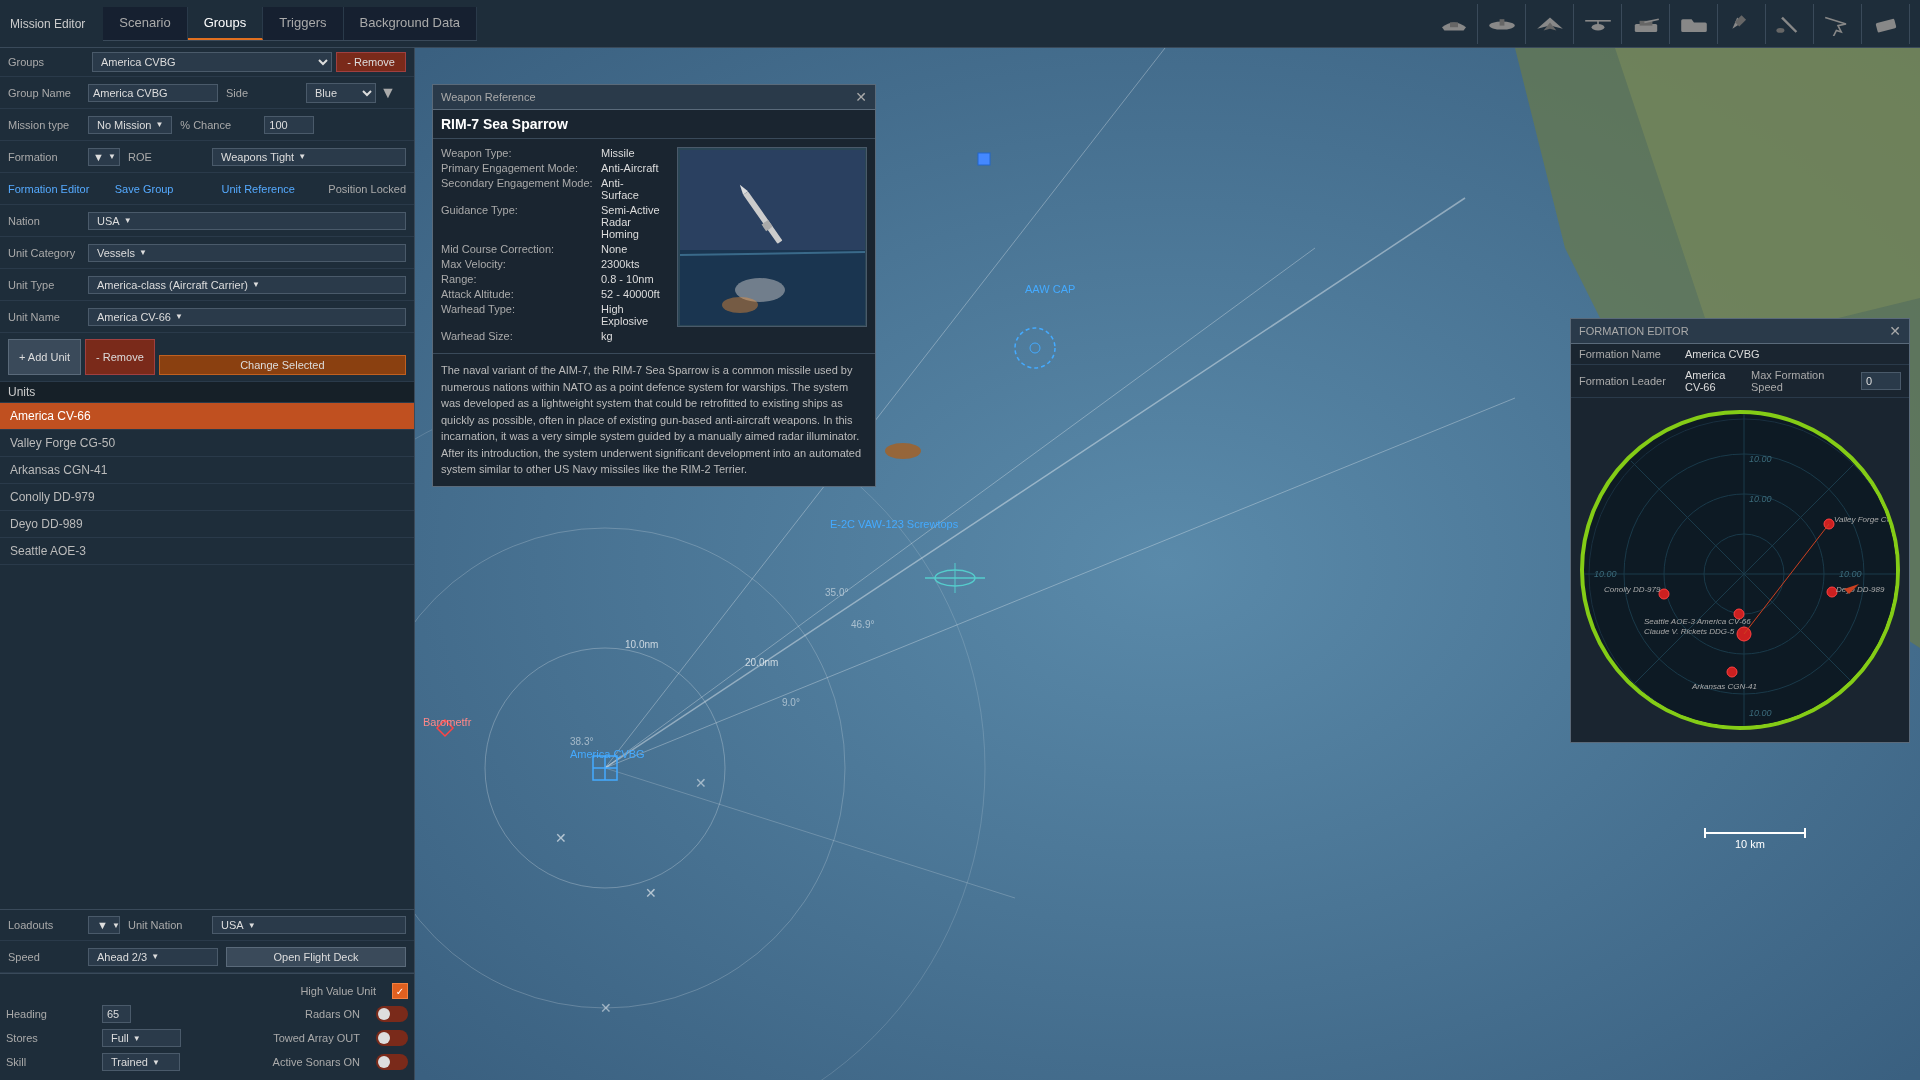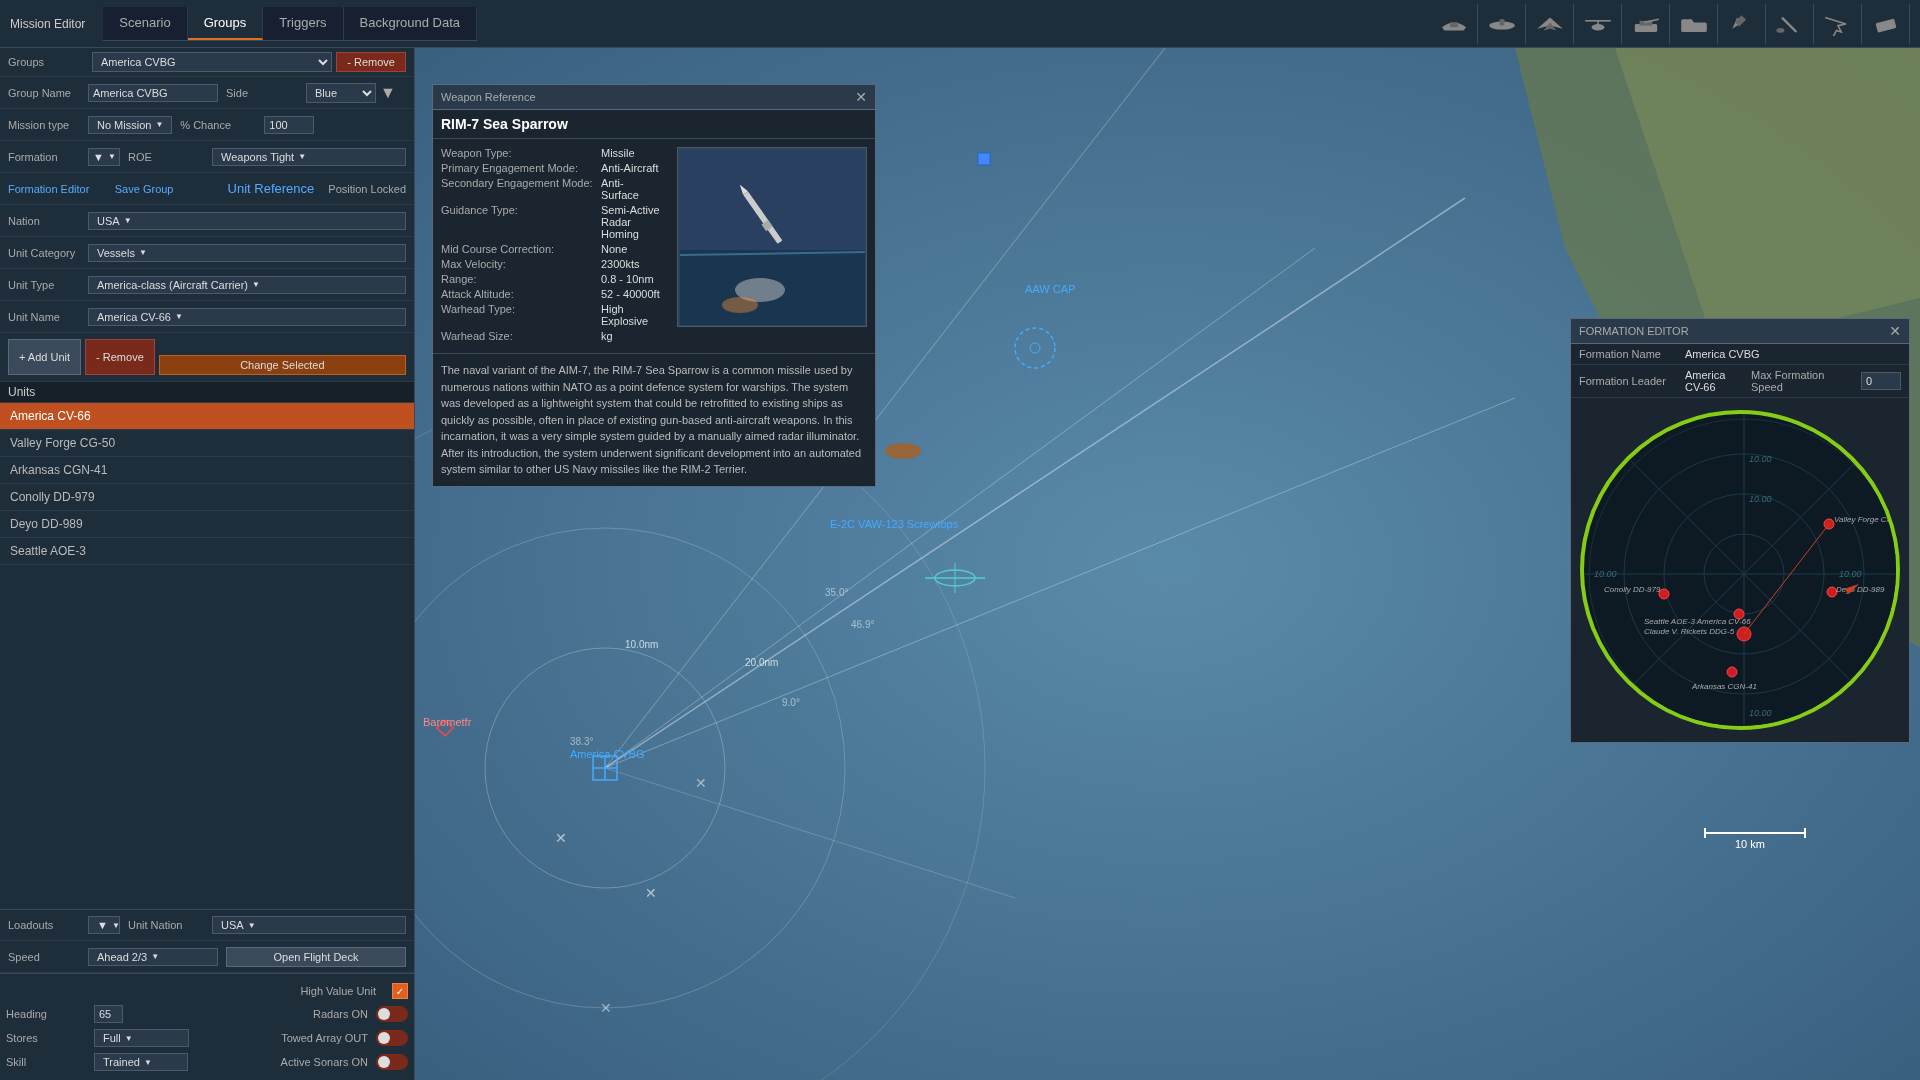--- a/index.html
+++ b/index.html
@@ -30,21 +30,21 @@
     .btn-red { background: #7a2a1a; border-color: #a04040; }
     .btn-orange { background: #8a4010; border-color: #c06020; margin-top: 16px; }
 
     
     #units-list { flex: 1; overflow-y: auto; }
     .unit-item { padding: 6px 10px; border-bottom: 1px solid #2a3a4a; cursor: pointer; color: #bbb; font-size: 12px; }
     .unit-item.selected { background: #c05020; color: #fff; }
 
     
     #bottom-controls { border-top: 1px solid #3a4a5a; padding: 6px; }
-    .control-row { display: flex; align-items: center; padding: 3px 0; gap: 8px; }
+    .control-row { display: flex; align-items: center; padding: 3px 0; gap: 16px; }
     .control-label { color: #aaa; font-size: 11px; min-width: 80px; }
     .toggle { width: 32px; height: 16px; background: #7a2a1a; border-radius: 8px; position: relative; cursor: pointer; }
     .toggle::after { content: ''; position: absolute; width: 12px; height: 12px; background: #ddd; border-radius: 50%; top: 2px; left: 2px; }
     .checkbox { width: 16px; height: 16px; background: #e06020; border: 1px solid #f08040; cursor: pointer; display: flex; align-items: center; justify-content: center; color: #fff; font-size: 10px; }
 
     #bottom-btns { display: flex; gap: 4px; padding: 6px 8px; }
     .bottom-btn { flex: 1; padding: 8px; background: #2a3a4a; border: 1px solid #4a5a6a; color: #ddd; font-size: 12px; cursor: pointer; text-align: center; }
 
     
     #map-area { position: absolute; top: 48px; left: 415px; right: 0; bottom: 0; background: #4a7a9a; overflow: hidden; }
@@ -186,21 +186,21 @@
   <div class="panel-row">
     <span class="panel-label">Formation</span>
     <button class="dropdown-btn" style="width:32px; padding:2px 4px;">▼</button>
     <span class="panel-label" style="margin-left:8px;">ROE</span>
     <button class="dropdown-btn" style="flex:1; margin-left:4px;">Weapons Tight</button>
   </div>
 
   <div class="panel-row" style="gap:8px; flex-wrap:wrap;">
     <span class="panel-value" style="color:#5af; cursor:pointer; font-size:11px;">Formation Editor</span>
     <span class="panel-value" style="color:#5af; cursor:pointer; font-size:11px;">Save Group</span>
-    <span class="panel-value" style="color:#5af; cursor:pointer; font-size:13px;text-align:center;">Unit Reference</span>
+    <span class="panel-value" style="color:#5af; cursor:pointer; font-size:11px;">Unit Reference</span>
     <span style="margin-left:auto; color:#aaa; font-size:11px;">Position Locked</span>
   </div>
 
   <div class="panel-row">
     <span class="panel-label">Nation</span>
     <button class="dropdown-btn" style="flex:1;">USA</button>
   </div>
 
   <div class="panel-row">
     <span class="panel-label">Unit Category</span>

